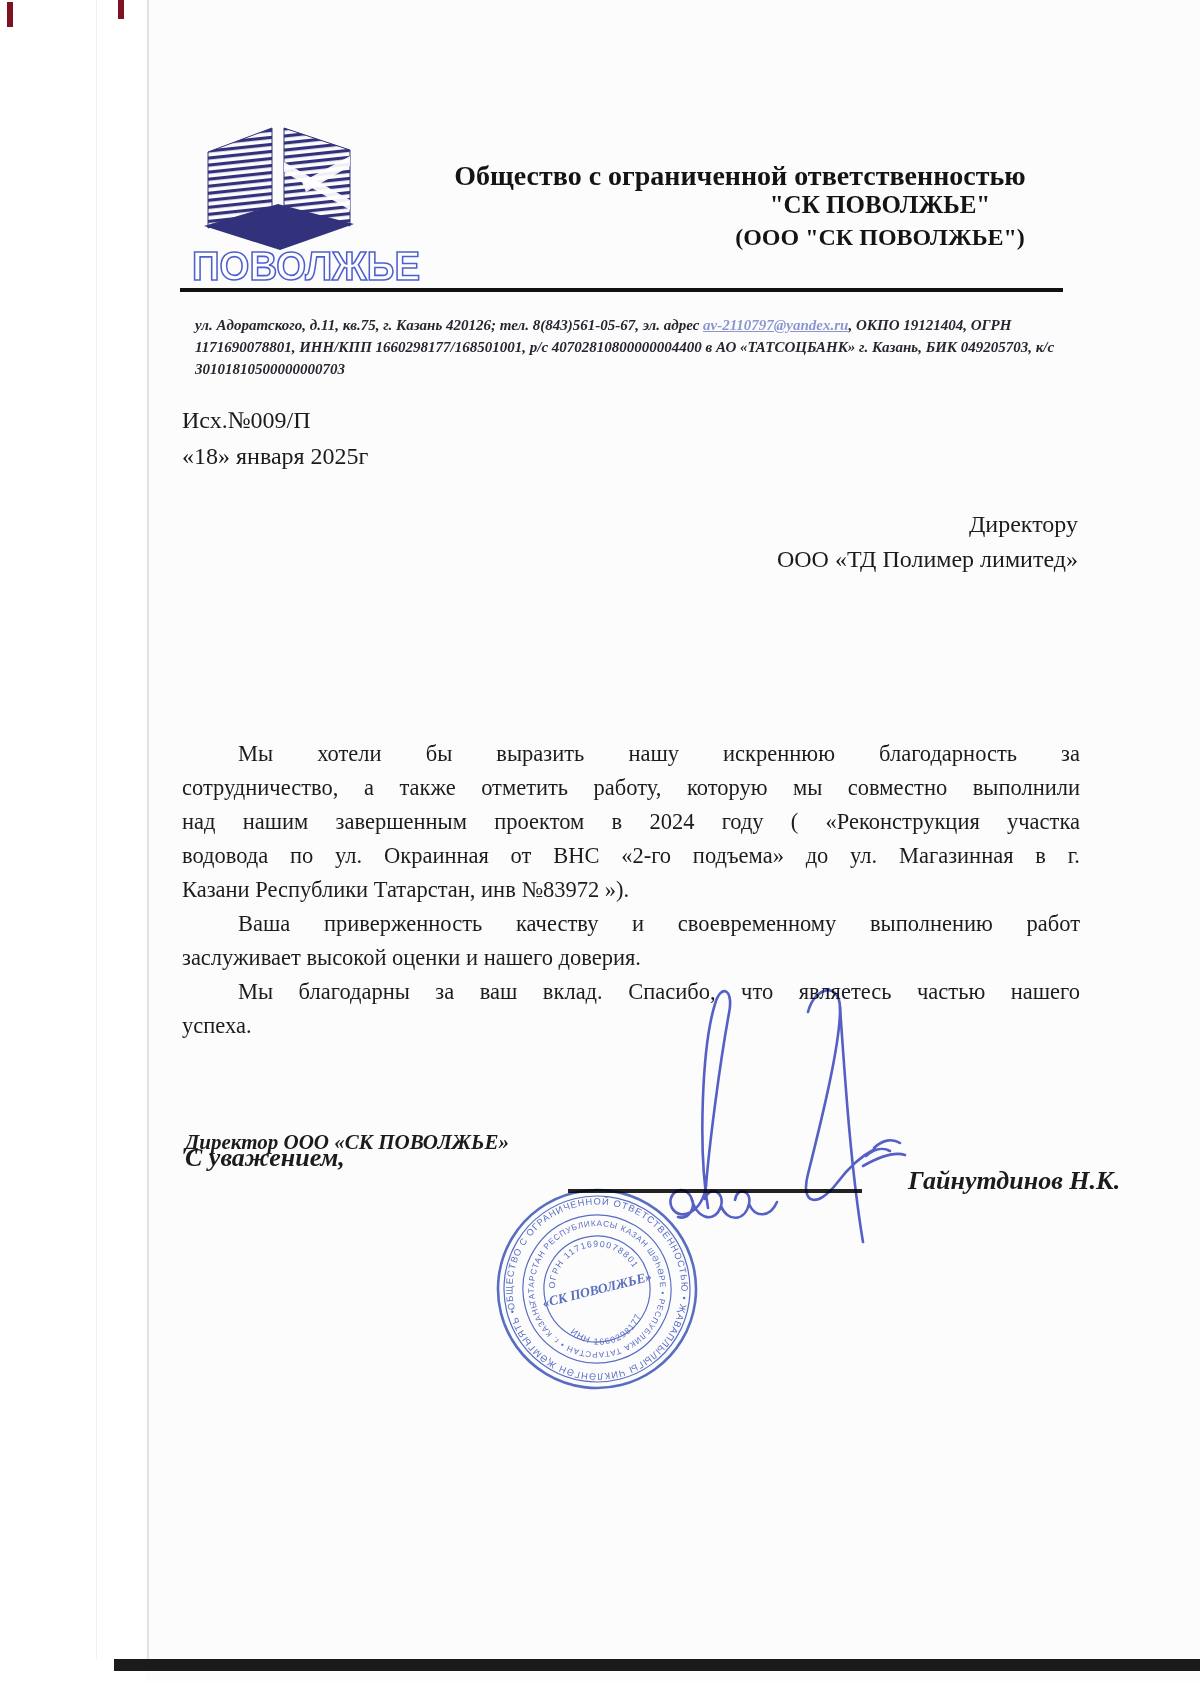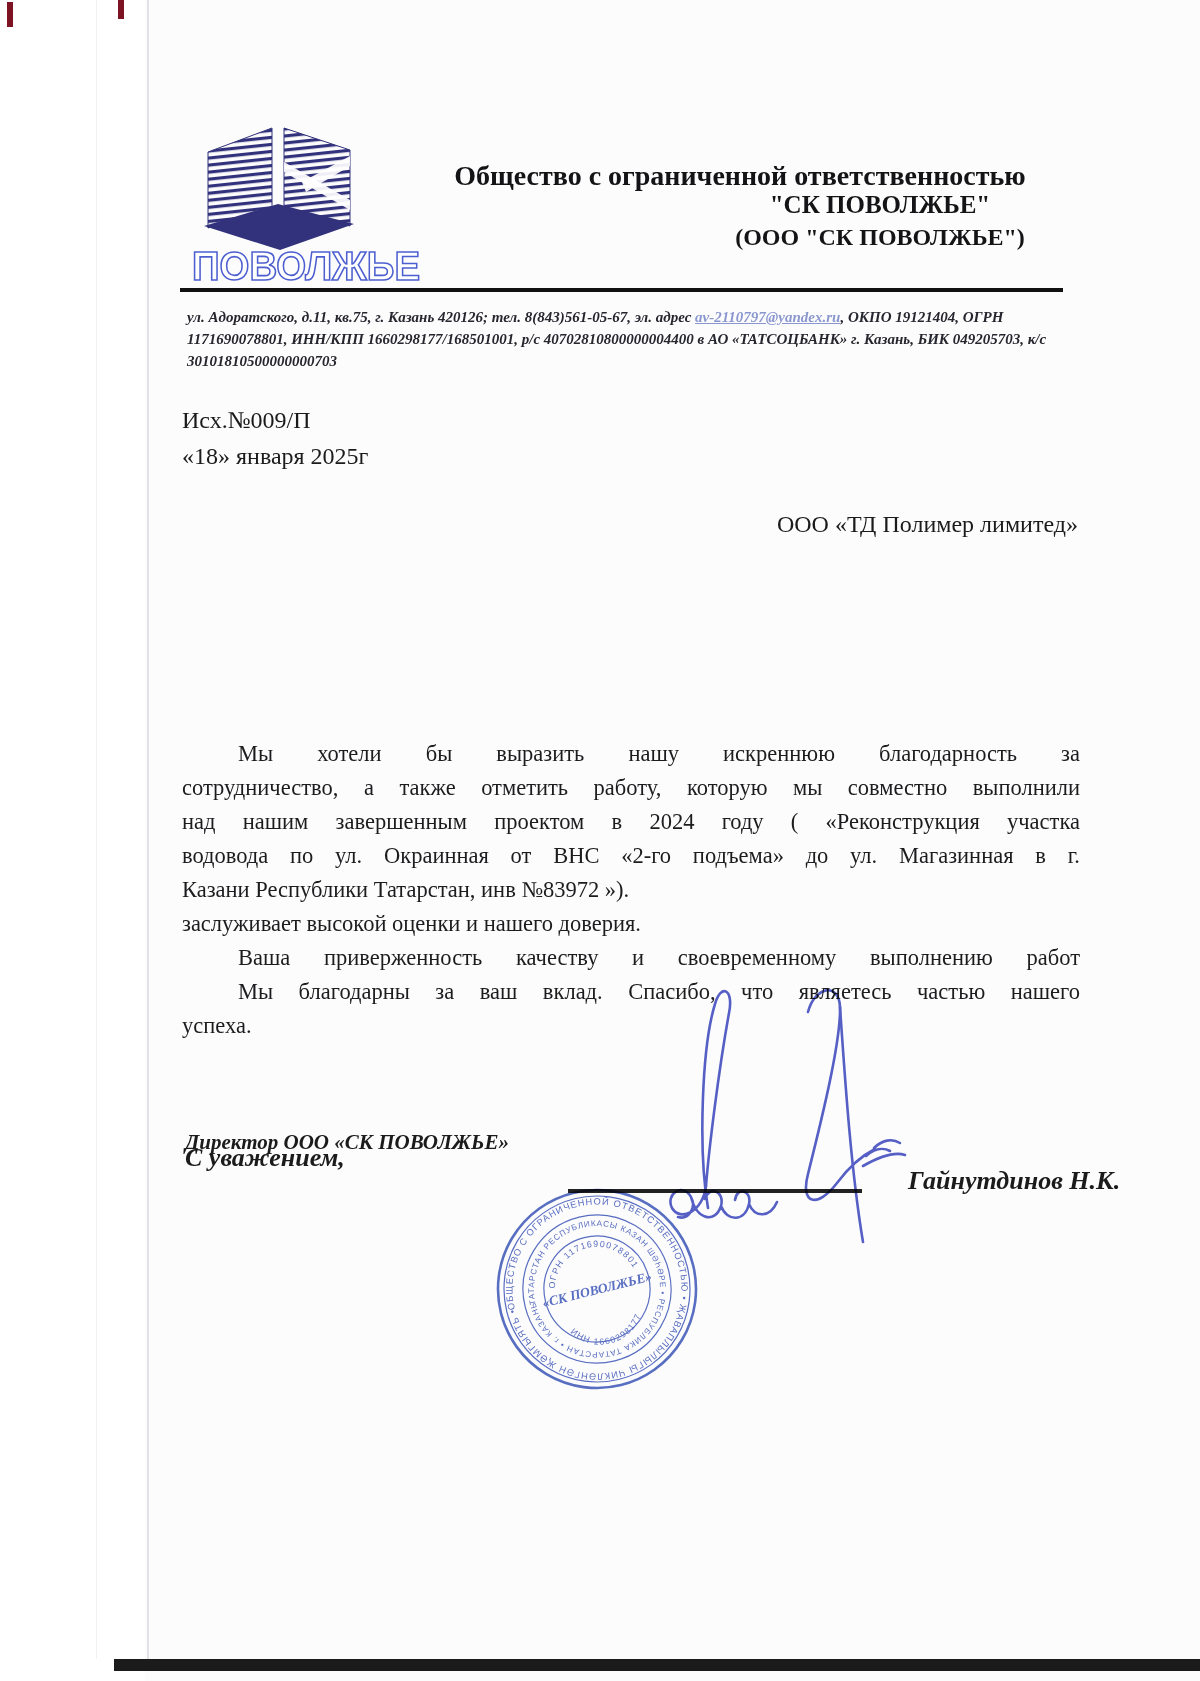--- a/index.html
+++ b/index.html
@@ -16,21 +16,21 @@
   .red-mark-1{left:7px;top:2px;width:6px;height:25px;background:#7d1322;}
   .red-mark-2{left:118px;top:0;width:6px;height:19px;background:#7d1322;}
   .bottom-bar{left:114px;top:1659px;width:1086px;height:12px;background:#1b1b1b;}
   
   .org-line{font-weight:bold;text-align:center;color:#141416;}
   .org-1{left:420px;top:160px;width:640px;font-size:28px;}
   .org-2{left:660px;top:191px;width:440px;font-size:25px;}
   .org-3{left:660px;top:224px;width:440px;font-size:24px;}
   .divider{left:180px;top:288px;width:883px;height:4px;background:#111111;}
   .requisites{
-    left:183px;top:302px;width:888px;margin:4px;
+    left:183px;top:302px;width:888px;margin:12px;
     font-size:15px;line-height:22px;font-style:italic;font-weight:bold;color:#26262e;
   }
   .email-link{color:#6e7fc4;text-decoration:underline;opacity:.8;}
   
   .outgoing-num{left:182px;top:407px;font-size:24px;}
   .outgoing-date{left:182px;top:443px;font-size:24px;}
   .recipient{left:600px;top:507px;width:478px;text-align:right;font-size:24px;line-height:35px;}
   
   .salutation{left:280px;top:670px;width:840px;text-align:center;font-size:26px;font-weight:bold;font-style:italic;color:#17171a;}
   .body-block{left:182px;top:737px;width:898px;font-size:22.5px;color:#1c1c1e;}
@@ -79,32 +79,33 @@
   <div class="abs org-line org-3">(ООО "СК ПОВОЛЖЬЕ")</div>
 
   <div class="abs divider"></div>
 
   <p class="abs requisites"><span>ул. Адоратского, д.11, кв.75, г. Казань 420126; тел. 8(843)561-05-67, эл. адрес </span><a class="email-link">av-2110797@yandex.ru</a><span>, ОКПО 19121404, ОГРН 1171690078801, ИНН/КПП 1660298177/168501001, р/с 40702810800000004400 в АО «ТАТСОЦБАНК» г. Казань, БИК 049205703, к/с 30101810500000000703</span></p>
 
   <div class="abs outgoing-num">Исх.№009/П</div>
   <div class="abs outgoing-date">«18» января 2025г</div>
 
   <div class="abs recipient">
+    <div>Директору</div>
     <div>ООО «ТД Полимер лимитед»</div>
   </div>
 
 
   <div class="abs body-block">
     <div class="bl ind">Мы хотели бы выразить нашу искреннюю благодарность за</div>
     <div class="bl">сотрудничество, а также отметить работу, которую мы совместно выполнили</div>
     <div class="bl">над нашим завершенным проектом в 2024 году ( «Реконструкция участка</div>
     <div class="bl">водовода по ул. Окраинная от ВНС «2-го подъема» до ул. Магазинная в г.</div>
     <div class="bl last">Казани Республики Татарстан, инв №83972 »).</div>
+    <div class="bl ind">Ваша приверженность качеству и своевременному выполнению работ</div>
     <div class="bl last">заслуживает высокой оценки и нашего доверия.</div>
-    <div class="bl ind">Ваша приверженность качеству и своевременному выполнению работ</div>
     <div class="bl ind">Мы благодарны за ваш вклад. Спасибо, что являетесь частью нашего</div>
     <div class="bl last">успеха.</div>
   </div>
 
   <div class="abs regards">С уважением,</div>
   <div class="abs position">Директор ООО «СК ПОВОЛЖЬЕ»</div>
   <div class="abs signer-name">Гайнутдинов Н.К.</div>
   <div class="abs sig-underline"></div>
 
   <svg class="abs signature-svg" width="300" height="285" viewBox="0 0 300 285" aria-hidden="true">

